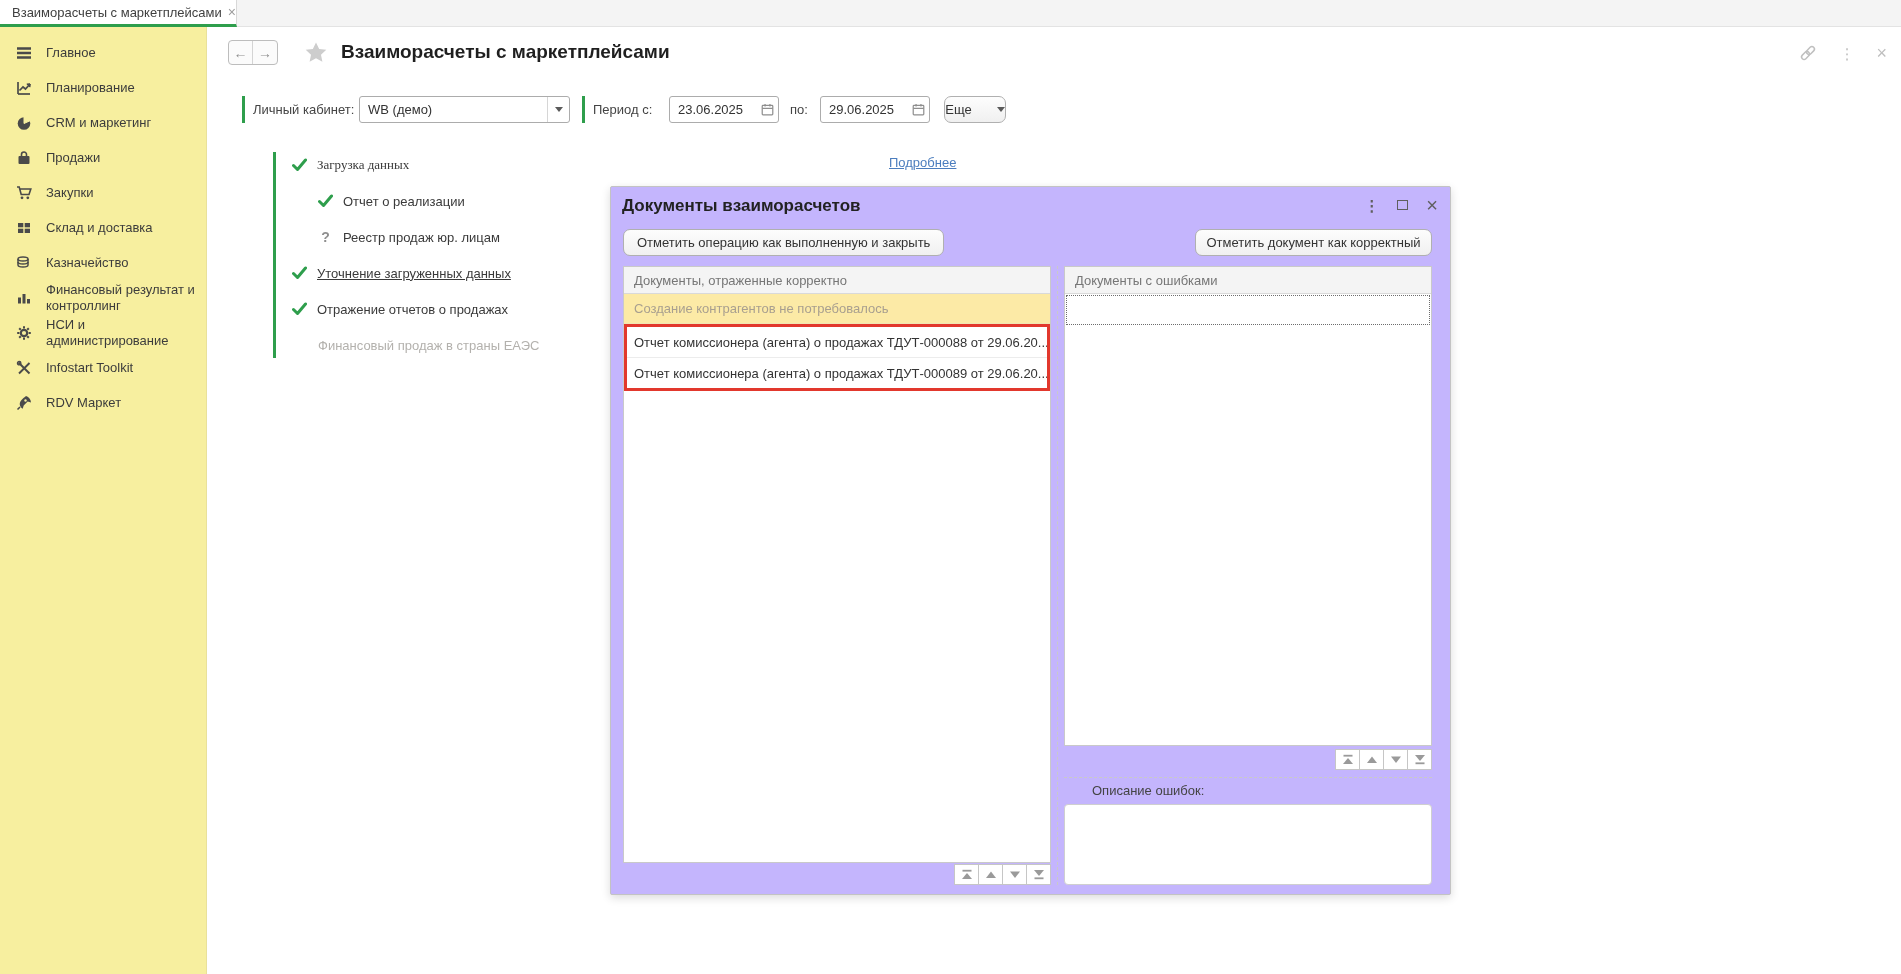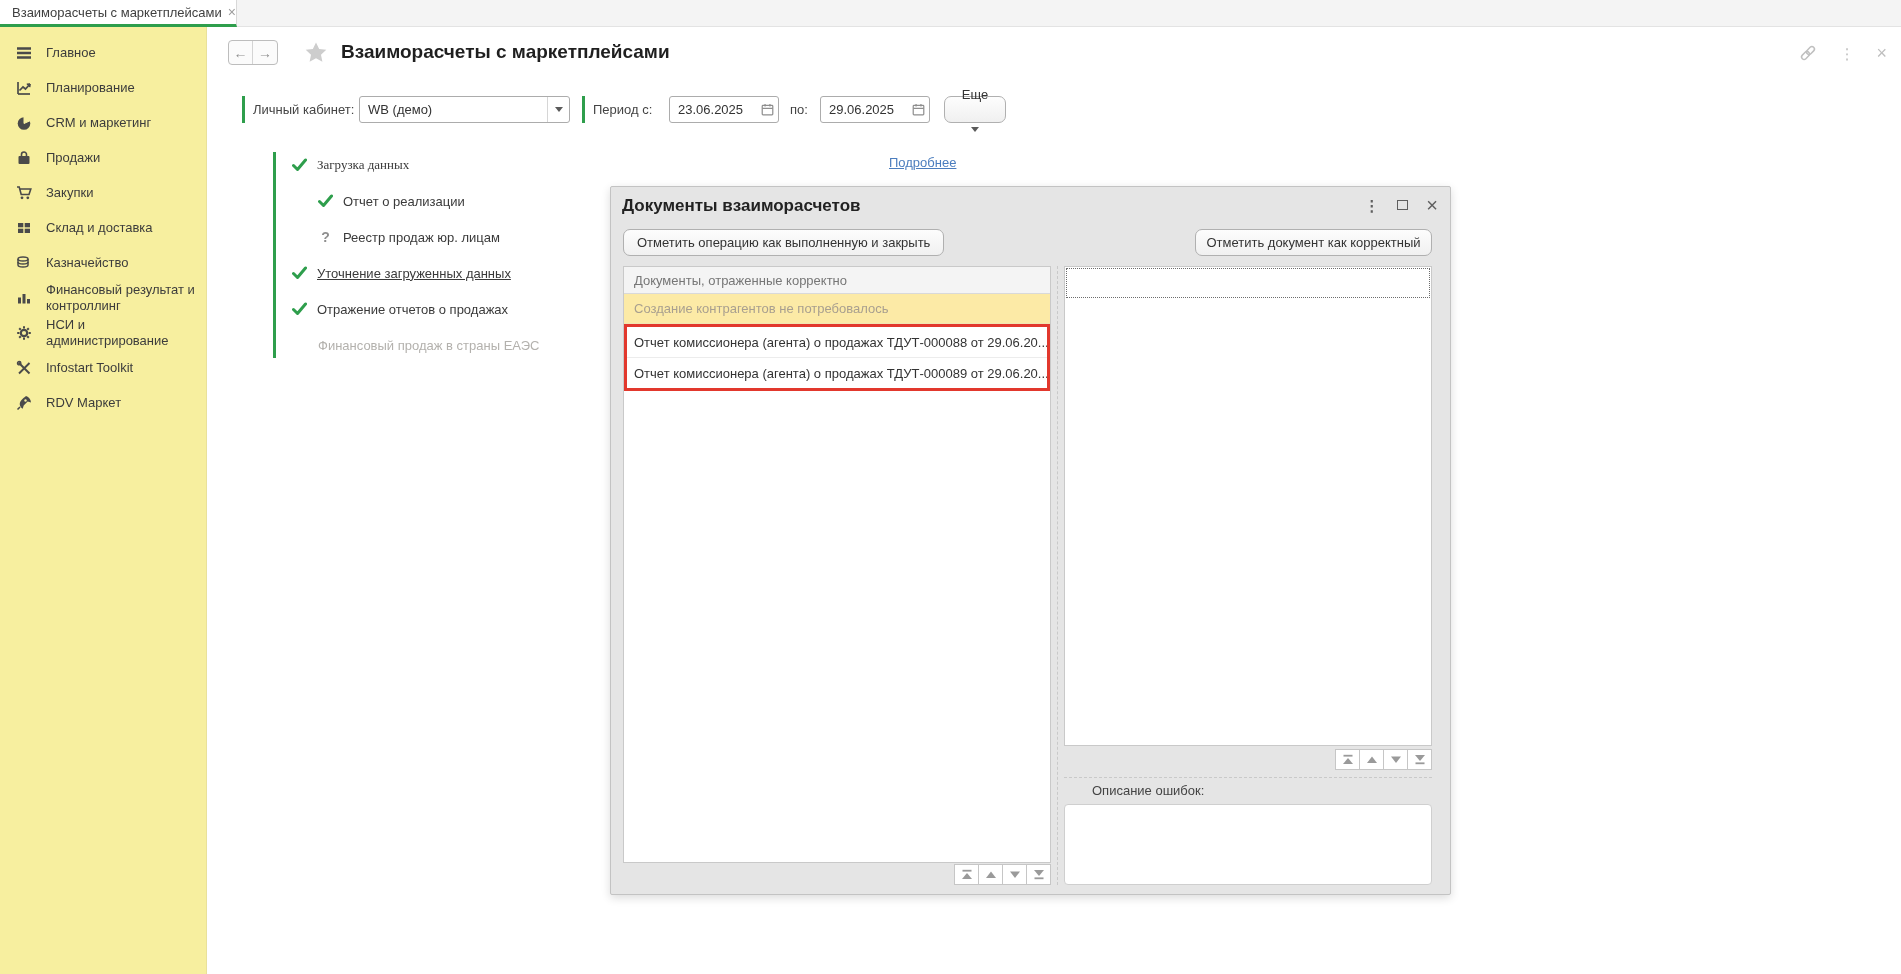--- a/index.html
+++ b/index.html
@@ -27,33 +27,33 @@
 
   
   .gbar { position: absolute; width: 3px; height: 27px; background: #2e9e4c; }
   .flabel { position: absolute; height: 27px; display: flex; align-items: center; font-size: 13px; color: #444; }
   .input, .combo { position: absolute; height: 27px; border: 1px solid #acacac; border-radius: 3px; background: #fff; display: flex; align-items: center; font-size: 13px; color: #333; }
   .combo .ctext { flex: 1; padding: 0 8px; }
   .combo .carrow { width: 22px; align-self: stretch; border-left: 1px solid #d6d6d6; display: flex; align-items: center; justify-content: center; cursor: pointer; }
   .caret { width: 0; height: 0; border-left: 4px solid transparent; border-right: 4px solid transparent; border-top: 5px solid #5a5a5a; }
   .input .itext { flex: 1; padding: 0 8px; }
   .input .ical { width: 22px; display: flex; align-items: center; justify-content: center; cursor: pointer; }
-  .btn { border: 1px solid #b0b0b0; border-radius: 7px; background: linear-gradient(#fdfdfd, #f0f0f0); font-size: 13px; color: #333; display: inline-flex; align-items: center; justify-content: center; gap: 25px; cursor: pointer; flex-direction: column; }
+  .btn { border: 1px solid #b0b0b0; border-radius: 7px; background: linear-gradient(#fdfdfd, #f0f0f0); font-size: 13px; color: #333; display: inline-flex; align-items: center; justify-content: center; gap: 25px; cursor: pointer; }
   .more-btn { position: absolute; left: 944px; top: 96px; width: 62px; height: 27px; }
 
   
   .cl-bar { position: absolute; left: 273px; top: 152px; width: 3px; height: 206px; background: #2e9e4c; }
   .cl-item { position: absolute; height: 18px; display: flex; align-items: center; gap: 10px; font-size: 13px; color: #3a3a3a; }
   .cl-item .cicon { width: 15px; display: flex; justify-content: center; flex: none; }
   .qmark { font-size: 14px; font-weight: 700; color: #8f8f8f; }
   .cl-inactive { color: #b3b1ad; }
   .details-link { position: absolute; left: 889px; top: 155px; font-size: 13px; color: #4b7dbe; text-decoration: underline; cursor: pointer; }
 
   
-  .dialog { position: absolute; left: 610px; top: 186px; width: 841px; height: 709px; background: #e5e5e5; border: 1px solid #c3c3c3; border-radius: 2px; box-shadow: 0 3px 10px rgba(0,0,0,.14); }
+  .dialog { position: absolute; left: 610px; top: 186px; width: 841px; height: 709px; background: #c4b5fd; border: 1px solid #c3c3c3; border-radius: 2px; box-shadow: 0 3px 10px rgba(0,0,0,.14); }
   .dlg-title { position: absolute; left: 11px; top: 9px; font-size: 17px; font-weight: 700; color: #222; }
   .dlg-controls { position: absolute; right: 12px; top: 8px; display: flex; align-items: center; gap: 18px; color: #5f5f5f; }
   .dlg-controls .dc { cursor: pointer; line-height: 1; }
   .dc-dots { font-size: 15px; font-weight: 700; }
   .dc-max { width: 11px; height: 10px; border: 1.6px solid #5f5f5f; display: inline-block; }
   .dc-close { font-size: 20px; }
 
   .btn-complete { position: absolute; left: 12px; top: 42px; height: 27px; padding: 0 13px; }
   .btn-correct { position: absolute; left: 584px; top: 42px; width: 237px; height: 27px; }
 
@@ -378,20 +378,21 @@
         <svg width="12" height="11" viewBox="0 0 12 11" fill="#9a9a9a">
             <polygon points="1,1 11,1 6,7"></polygon>
             <rect x="1.5" y="8.4" width="9" height="1.8"></rect>
           </svg>
       </span>
     </div>
 
     <div class="splitter-v"></div>
 
     <div class="list list-right">
+      <div class="list-header">Документы с ошибками</div>
       <div class="row-focus"></div>
     </div>
 
     <div class="vstrip vstrip-right">
       <span class="vbtn">
         <svg width="12" height="11" viewBox="0 0 12 11" fill="#9a9a9a">
             <rect x="1.5" y="0.8" width="9" height="1.8"></rect>
             <polygon points="6,4 11,10 1,10"></polygon>
           </svg>
       </span>

